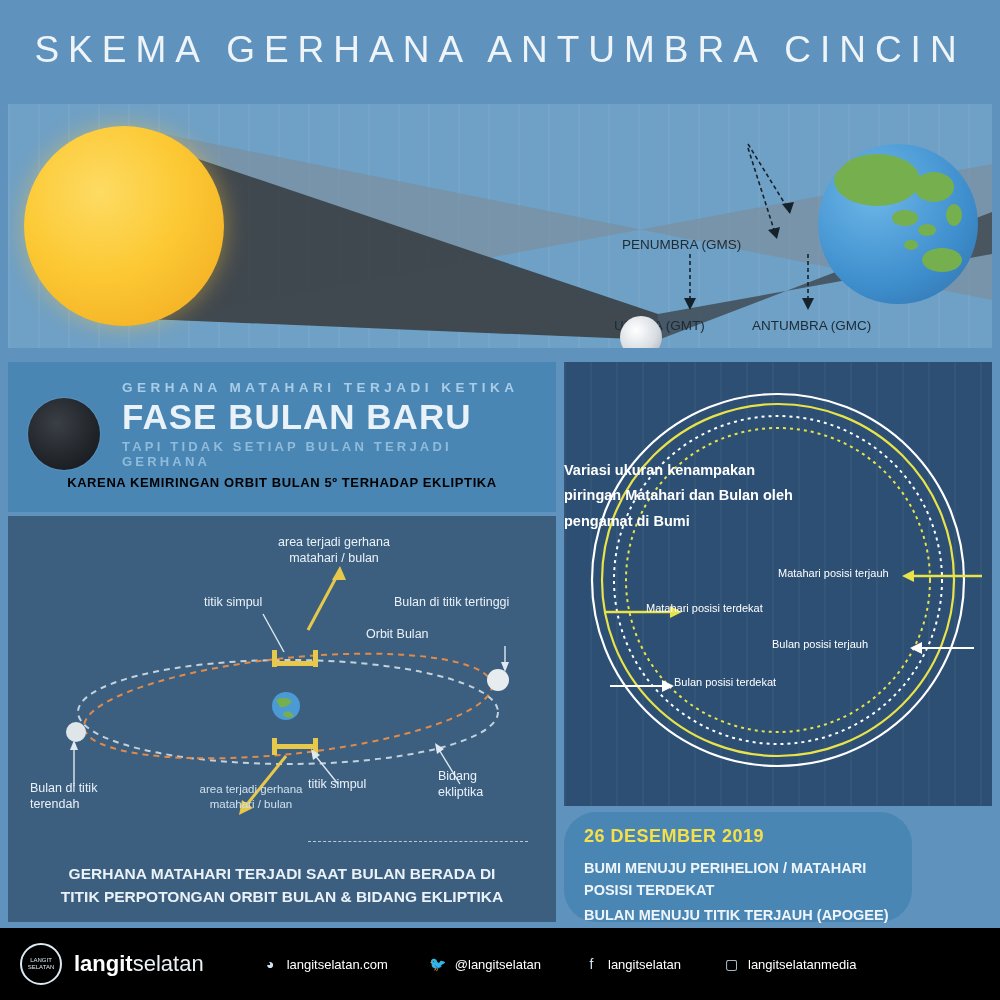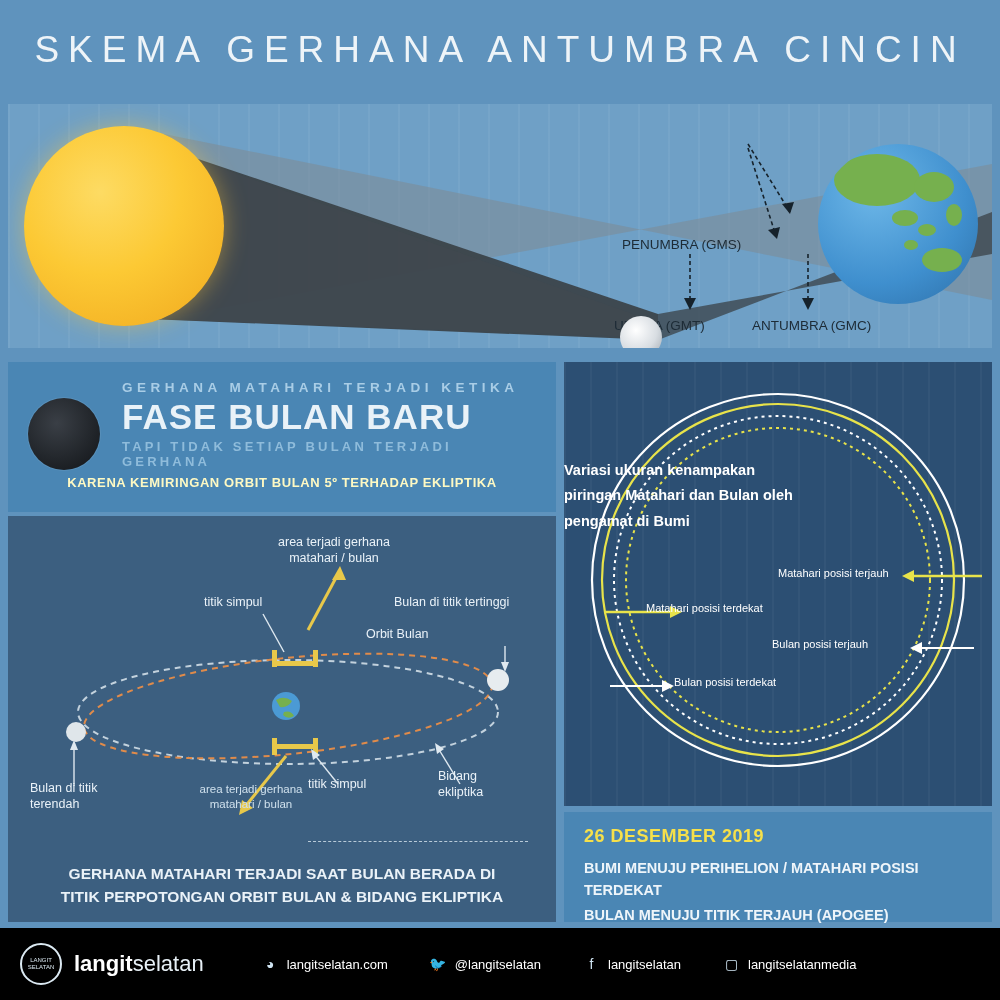--- a/index.html
+++ b/index.html
@@ -75,21 +75,21 @@
   .newmoon .moon-img {
     position: absolute; left: 20px; top: 36px; width: 72px; height: 72px;
     border-radius: 50%;
     background: radial-gradient(circle at 40% 35%, #3a3f46 0%, #23272c 55%, #111417 100%);
     box-shadow: 0 0 0 1px rgba(255,255,255,0.08);
   }
   .nm-text { margin-left: 96px; padding-top: 4px; }
   .nm-l1 { color: #a9cde6; font-size: 13.5px; letter-spacing: 4.5px; font-weight: 700; }
   .nm-l2 { color: #e9f2f8; font-size: 35px; font-weight: 700; letter-spacing: 1px; margin: 2px 0 2px; }
   .nm-l3 { color: #8fbcdb; font-size: 13px; letter-spacing: 3.2px; font-weight: 700; }
-  .nm-l4 { color: #fef9c3; font-size: 13px; letter-spacing: 0.6px; font-weight: 700; margin-top: 6px; margin-left: -96px; text-align: center; }
+  .nm-l4 { color: #000000; font-size: 13px; letter-spacing: 0.6px; font-weight: 700; margin-top: 6px; margin-left: -96px; text-align: center; }
 
   
   .orbit {
     position: absolute; left: 8px; top: 516px; width: 548px; height: 406px;
     background: #3c5f80;
     overflow: hidden;
   }
   .orbit .cap {
     position: absolute; left: 0; bottom: 14px; width: 548px;
     text-align: center; color: #eaf2f8; font-size: 15.5px; font-weight: 700; line-height: 1.5;
@@ -114,23 +114,24 @@
       rgba(255,255,255,0) 2px, rgba(255,255,255,0) 26px);
   }
   .v-title {
     position: absolute; left: 0; top: 96px; width: 508px; text-align: left;
     color: #ffffff; font-size: 14.5px; font-weight: 700; line-height: 1.75;
   }
   .v-lbl { position: absolute; color: #ffffff; font-size: 11px; white-space: nowrap; }
 
   
   .datebox {
-    position: absolute; left: 564px; top: 812px; width: 428px; height: 110px;
+    position: absolute; left: 564px; top: 812px; width: 348px; height: 110px;
     background: #4a86b4;
     padding: 14px 20px;
+    border-radius: 32px;
   }
   .datebox .d1 { color: #f6e04a; font-size: 18px; font-weight: 700; letter-spacing: 0.5px; }
   .datebox .d2 { color: #eef5fa; font-size: 14.5px; font-weight: 700; margin-top: 10px; line-height: 1.55; }
 
   
   .footer {
     position: absolute; left: 0; bottom: 0; width: 1000px; height: 72px;
     background: #000000;
     display: flex; align-items: center;
   }

